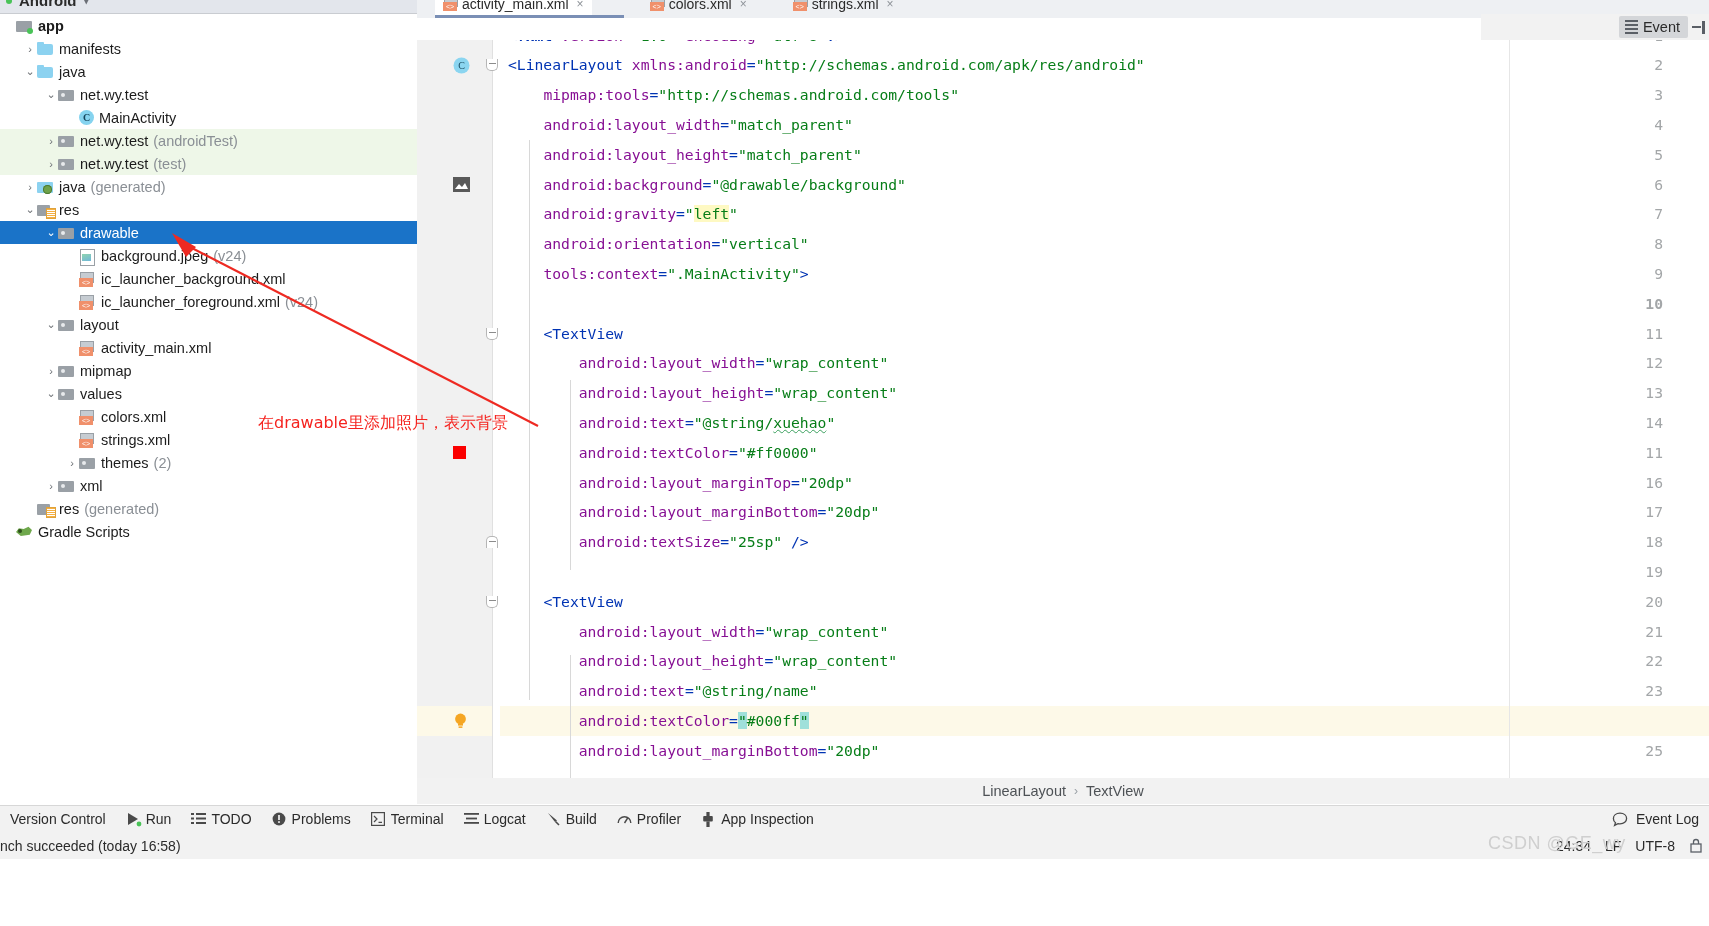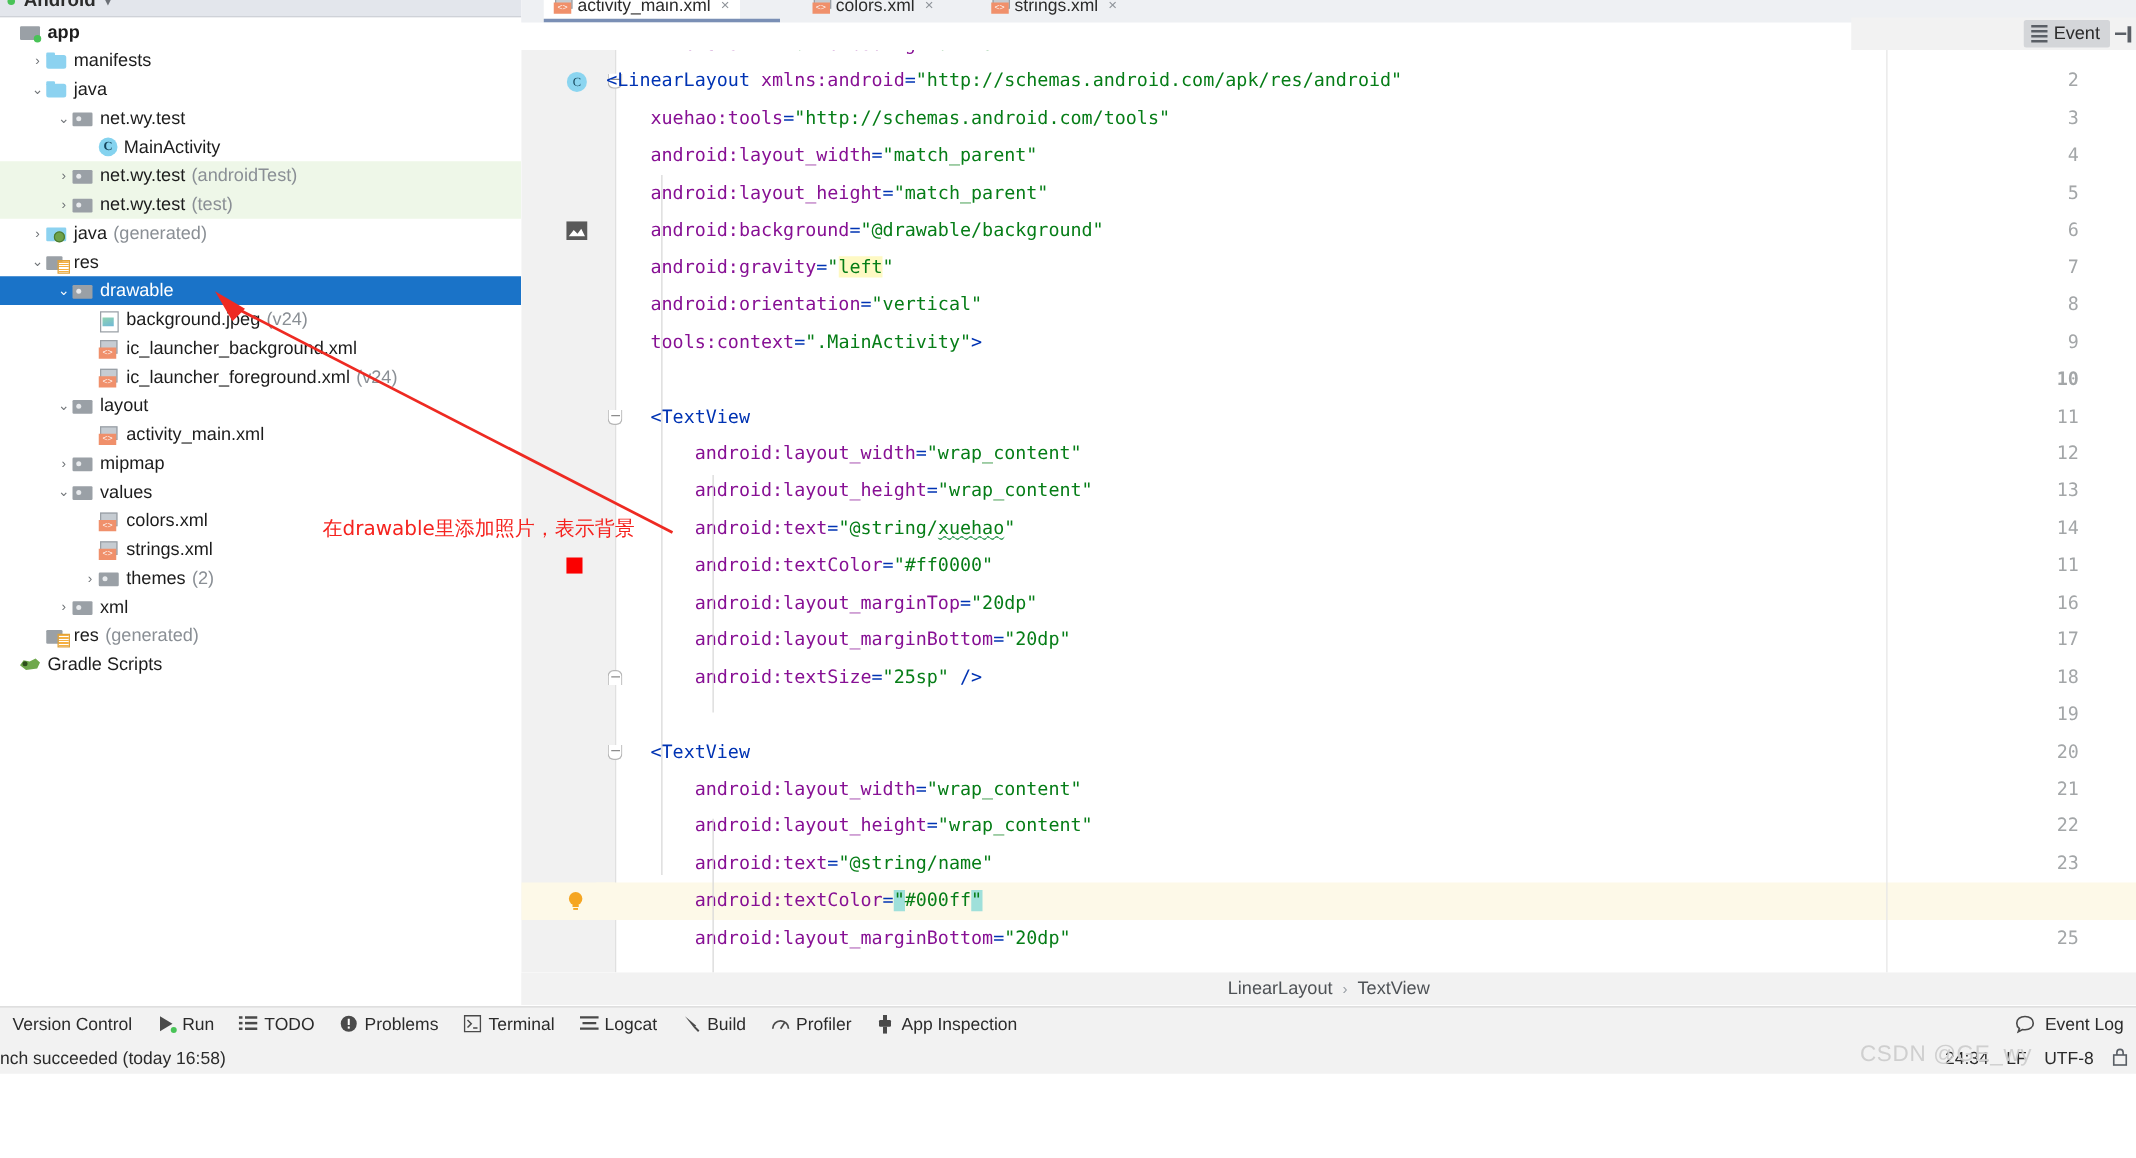--- a/index.html
+++ b/index.html
@@ -190,21 +190,21 @@
     position:absolute; left:69px; width:12px; height:12px;
     border:1px solid #b6b6b6; background:#fff;
   }
   .fold.open { border-radius:0 0 5px 5px; border-top:none; }
   .fold.close { border-radius:5px 5px 0 0; border-bottom:none; }
   .fold i { position:absolute; left:2px; top:4px; width:7px; height:1px; background:#8c8c8c; }
   .vline { position:absolute; left:75px; top:0; width:1px; height:738px; background:#e0e0e0; }
   .indent-guide { position:absolute; width:1px; background:#d8d8d8; }
 
   .row {
-    position:absolute; left:60px; right:0; height:29.8px; line-height:29.8px;
+    position:absolute; left:83px; right:0; height:29.8px; line-height:29.8px;
     white-space:pre; padding-left:8px;
   }
   .row.hl { background:#fdf9e8; }
   .tok-tag   { color:#0033b3; }
   .tok-attr  { color:#871094; }
   .tok-eq    { color:#0033b3; }
   .tok-val   { color:#067d17; }
   .tok-pi    { color:#0033b3; font-weight:bold; }
   .tok-plain { color:#080808; }
   .hlyellow  { background:#fef9c3; }
@@ -468,21 +468,21 @@
               <circle cx="8.5" cy="8.5" r="8" fill="#8bd5f0"></circle>
               <text x="8.5" y="12" font-size="10" font-family="Liberation Serif, serif" fill="#17495e" text-anchor="middle">C</text>
             </svg>
           </span>
           <div class="fold open" style="top: 19.3px;">
             <i></i>
           </div>
           <div class="row" style="top: 10.3px;"><span class="tok-tag">&lt;LinearLayout</span><span class="tok-plain"> </span><span class="tok-attr">xmlns:android</span><span class="tok-eq">=</span><span class="tok-val">"http://schemas.android.com/apk/res/android"</span></div>
           <div class="gutter-line" style="top: 40.1px;"></div>
           <span class="ln" style="top: 40.1px;">3</span>
-          <div class="row" style="top: 40.1px;"><span>    </span><span class="tok-attr">xuehao:tools</span><span class="tok-eq">=</span><span class="tok-val">"http://schemas.android.com/tools"</span></div>
+          <div class="row" style="top: 40.1px;"><span>    </span><span class="tok-attr">mipmap:tools</span><span class="tok-eq">=</span><span class="tok-val">"http://schemas.android.com/tools"</span></div>
           <div class="gutter-line" style="top: 69.9px;"></div>
           <span class="ln" style="top: 69.9px;">4</span>
           <div class="row" style="top: 69.9px;"><span>    </span><span class="tok-attr">android:layout_width</span><span class="tok-eq">=</span><span class="tok-val">"match_parent"</span></div>
           <div class="gutter-line" style="top: 99.7px;"></div>
           <span class="ln" style="top: 99.7px;">5</span>
           <div class="row" style="top: 99.7px;"><span>    </span><span class="tok-attr">android:layout_height</span><span class="tok-eq">=</span><span class="tok-val">"match_parent"</span></div>
           <div class="gutter-line" style="top: 129.5px;"></div>
           <span class="ln" style="top: 129.5px;">6</span>
           <span class="gutter-icon" style="top: 136.5px;">
             <svg width="17" height="15" viewBox="0 0 17 15">

